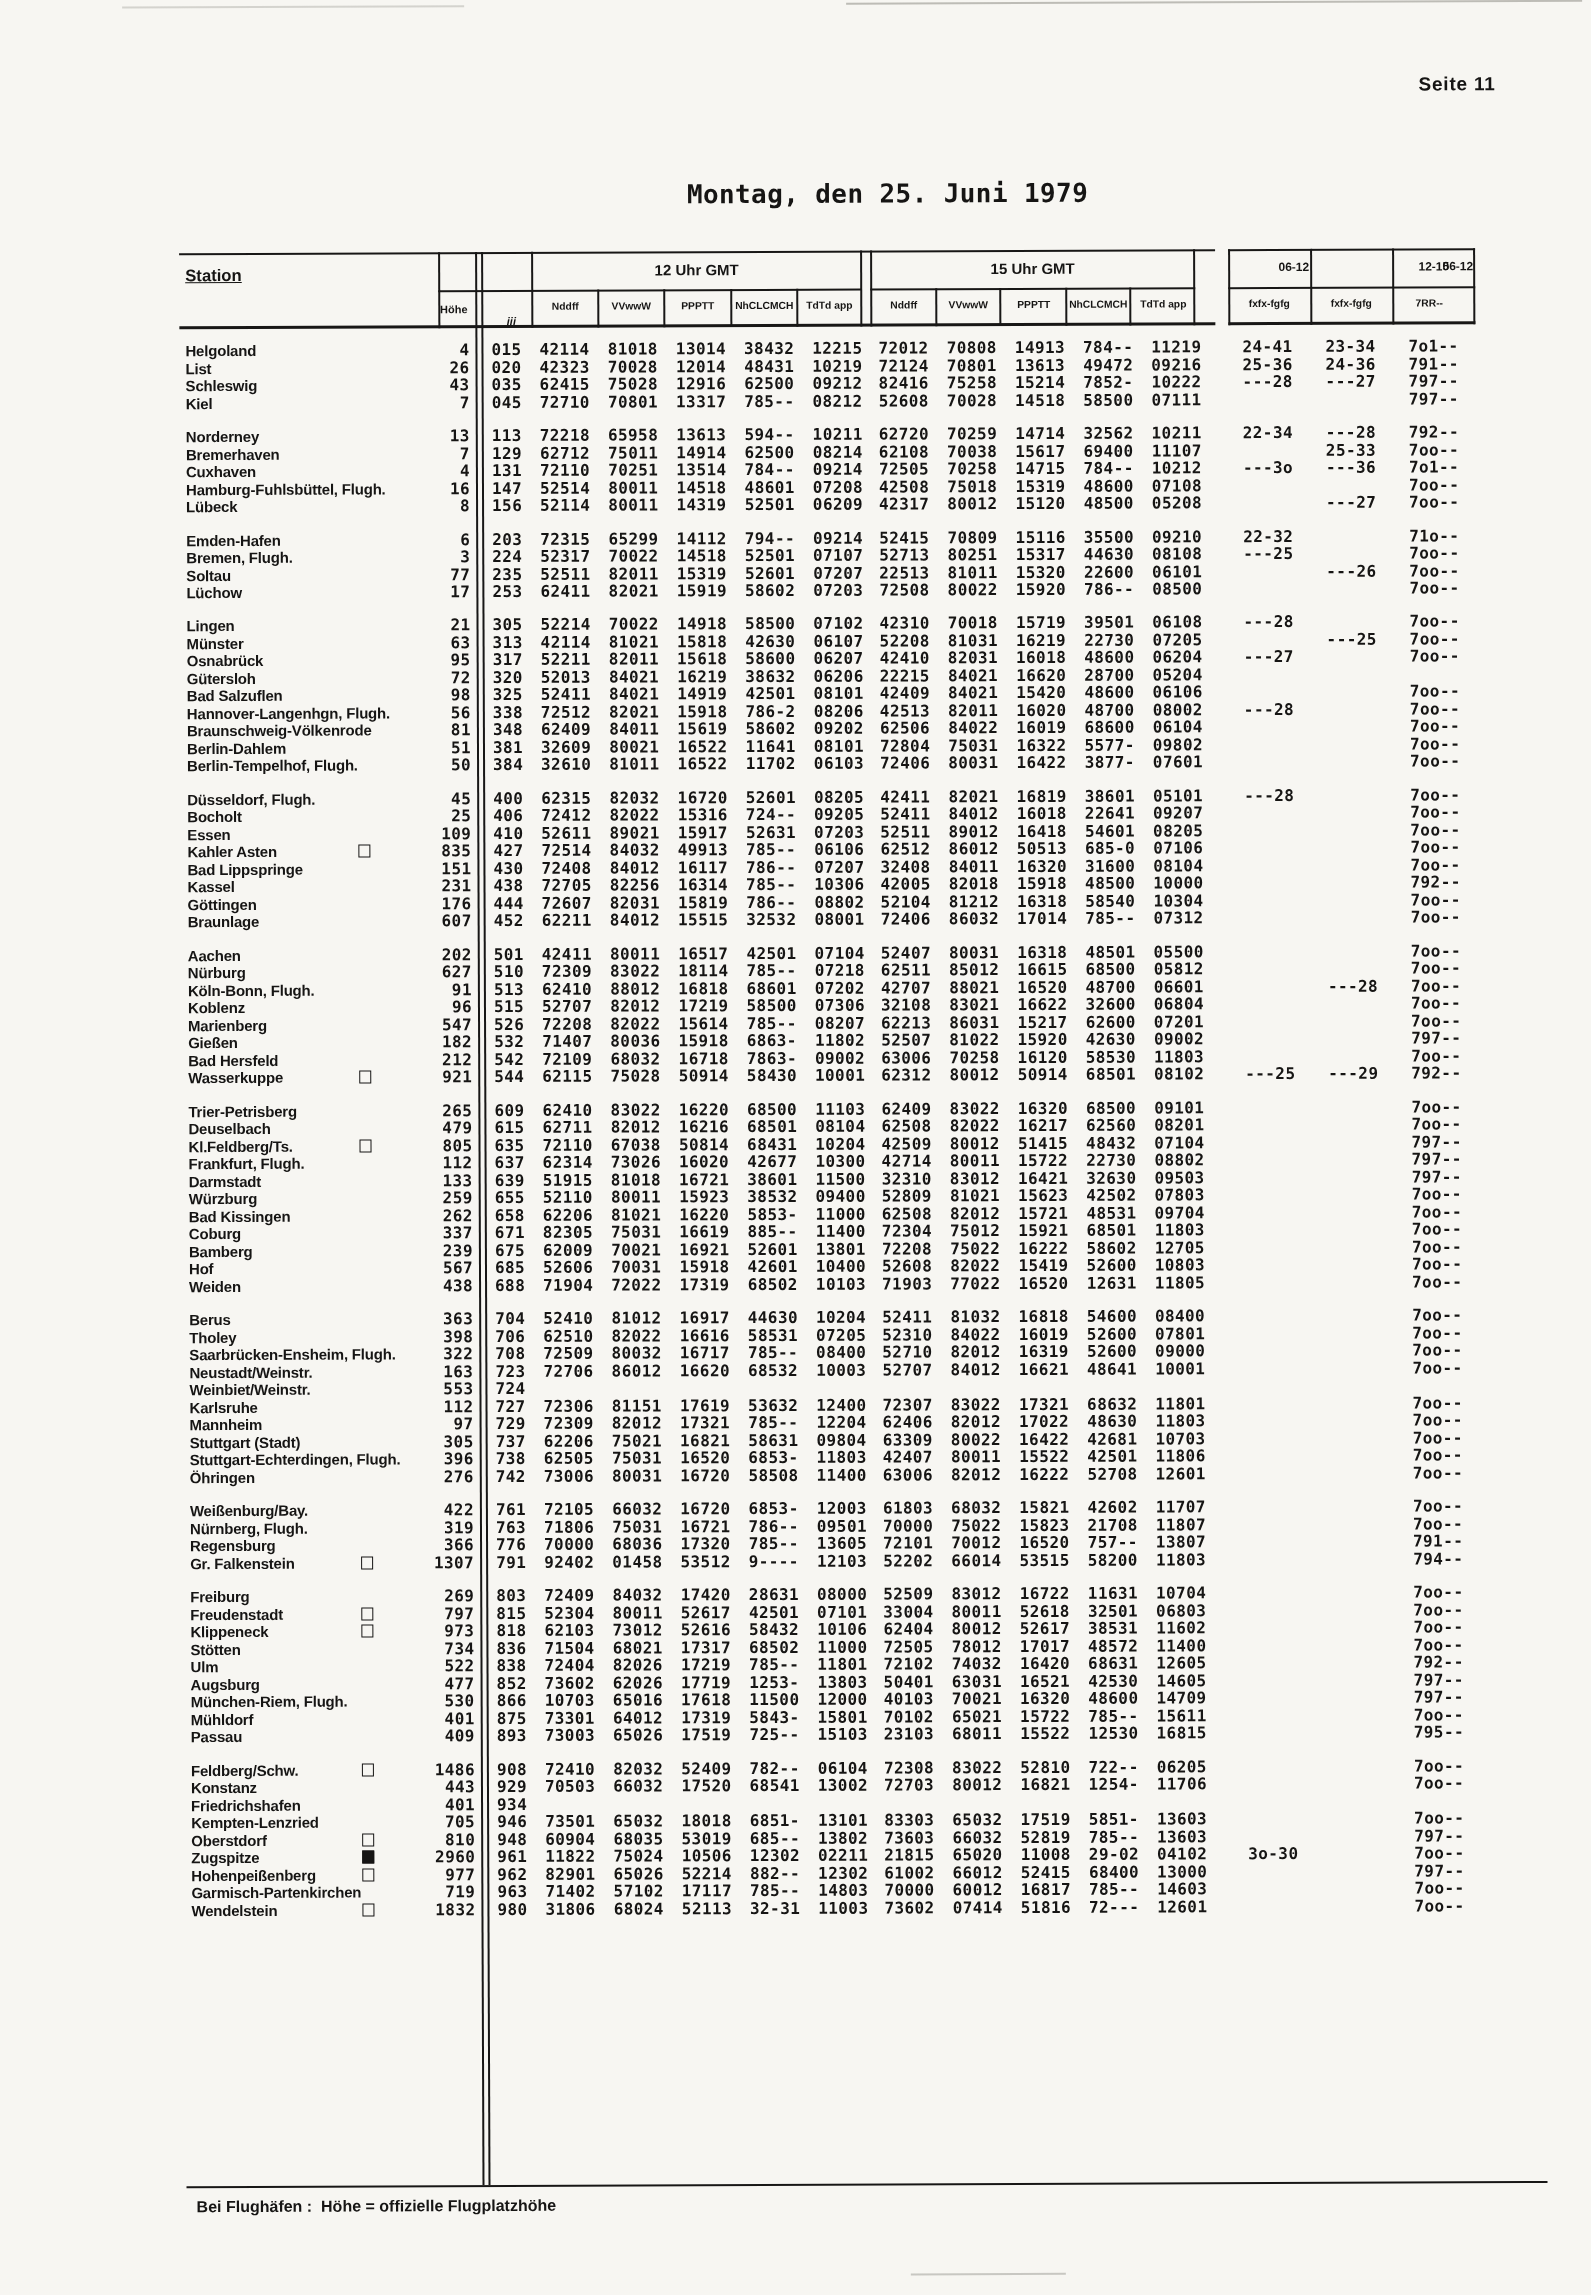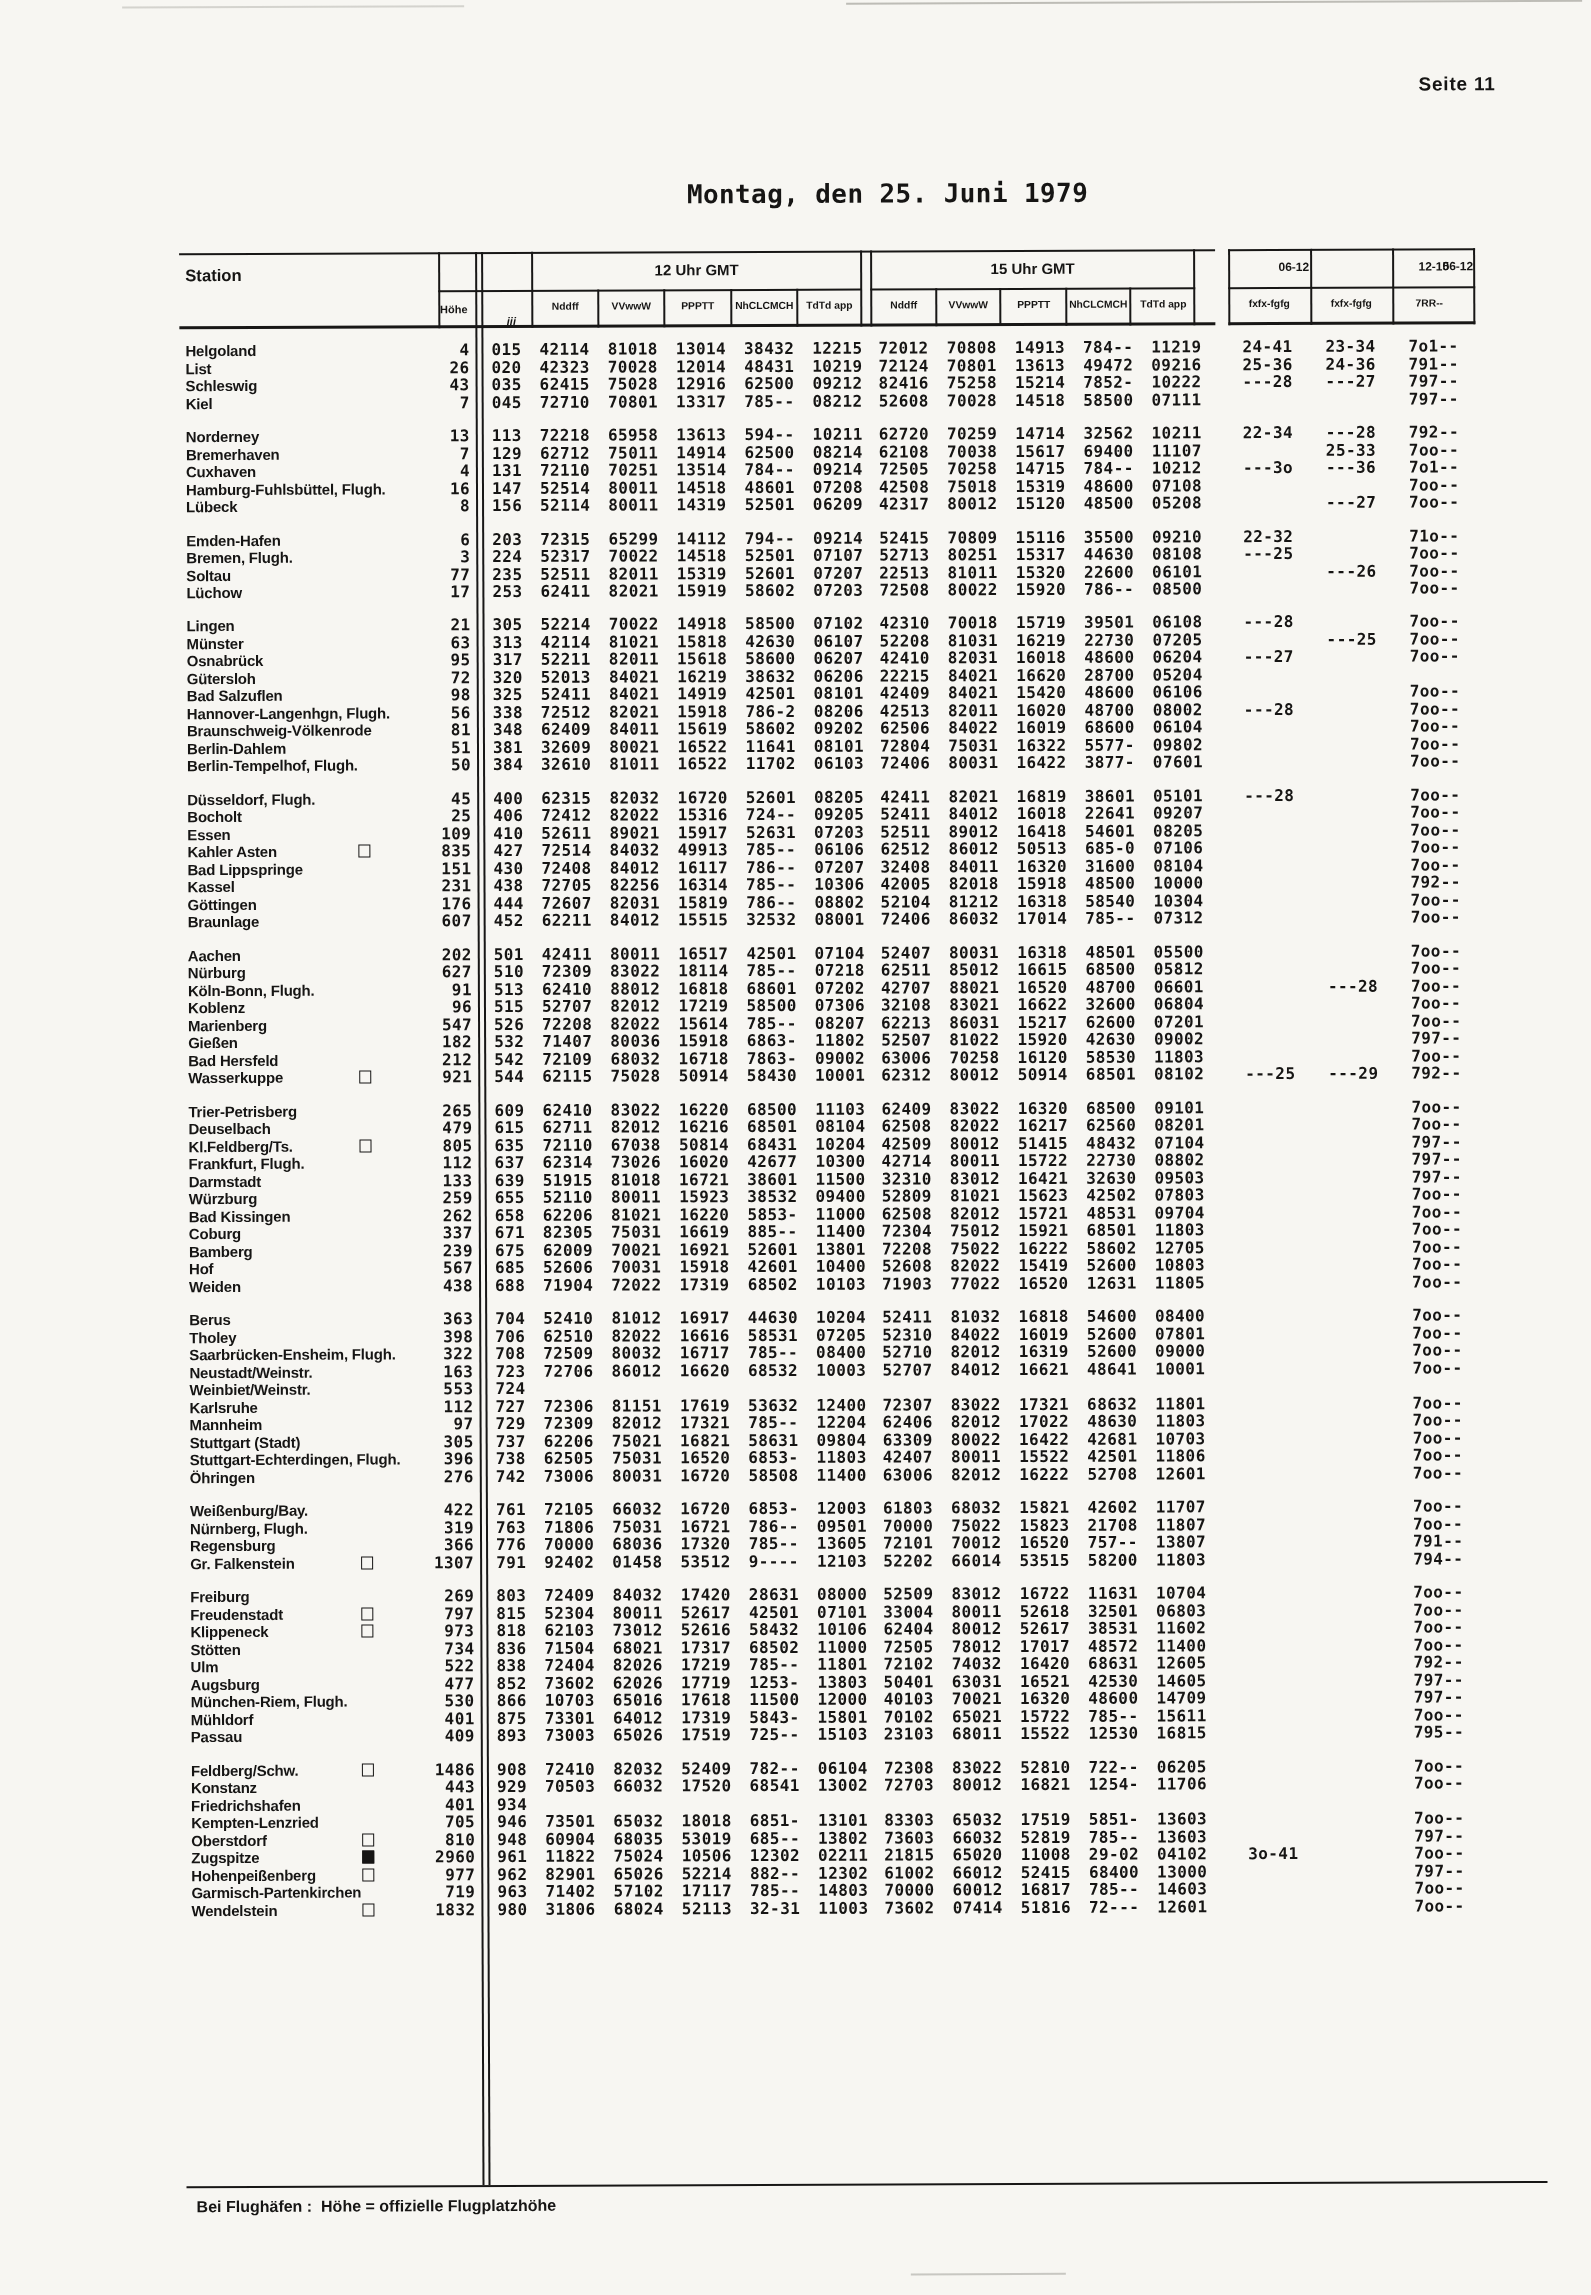--- a/index.html
+++ b/index.html
@@ -8,21 +8,21 @@
   .sheet{position:absolute;inset:0;transform:rotate(-0.22deg);transform-origin:239px 1273px;}
   .mono{font-family:"DejaVu Sans Mono",monospace;font-weight:700;}
   .sans{font-family:"Liberation Sans",sans-serif;font-weight:700;}
   span{position:absolute;white-space:pre;}
   .hl{position:absolute;background:#181716;}
   .vl{position:absolute;background:#181716;}
   .faint{position:absolute;background:#a9a8a2;}
   #page-no{left:1423px;top:78px;font-size:19px;letter-spacing:0.8px;}
   #title{left:691px;top:181px;font-size:26px;letter-spacing:0.4px;}
   #footnote{left:193px;top:2198px;font-size:16px;}
-  .h-station{left:189px;top:266px;font-size:16.7px;}
+  .h-station{left:189px;top:266px;font-size:16.7px;text-decoration:underline;}
   .h-cell{font-size:11px;text-align:center;}
   .h-group{font-size:15px;text-align:center;top:263px;}
   .h-period{font-size:12px;text-align:right;top:264px;}
   .h-sub{font-size:10.3px;text-align:center;top:302px;}
   .row{position:absolute;left:0;width:1591px;height:17.5px;font-size:16px;line-height:17.5px;}
   .st{left:189px;font-size:15px;letter-spacing:-0.2px;}
   .sym{left:360px;top:2.4px;width:9.5px;height:11px;border:1.6px solid #161514;background:transparent;}
   .sym.filled{background:#161514;}
   .hoehe{left:374px;width:99px;text-align:right;letter-spacing:0.4px;}
   .iii{left:495px;letter-spacing:0.4px;}
@@ -741,21 +741,21 @@
         <span class="o15 mono">73603 66032 52819 785-- 13603</span>
         <span class="rr mono">797--</span>
       </div>
       <div class="row" style="top: 1849px;">
         <span class="st sans">Zugspitze</span>
         <span class="sym filled"></span>
         <span class="hoehe mono">2960</span>
         <span class="iii mono">961</span>
         <span class="o12 mono">11822 75024 10506 12302 02211</span>
         <span class="o15 mono">21815 65020 11008 29-02 04102</span>
-        <span class="g1 mono">3o-41</span>
+        <span class="g1 mono">3o-30</span>
         <span class="rr mono">7oo--</span>
       </div>
       <div class="row" style="top: 1867px;">
         <span class="st sans">Hohenpeißenberg</span>
         <span class="sym"></span>
         <span class="hoehe mono">977</span>
         <span class="iii mono">962</span>
         <span class="o12 mono">82901 65026 52214 882-- 12302</span>
         <span class="o15 mono">61002 66012 52415 68400 13000</span>
         <span class="rr mono">797--</span>

